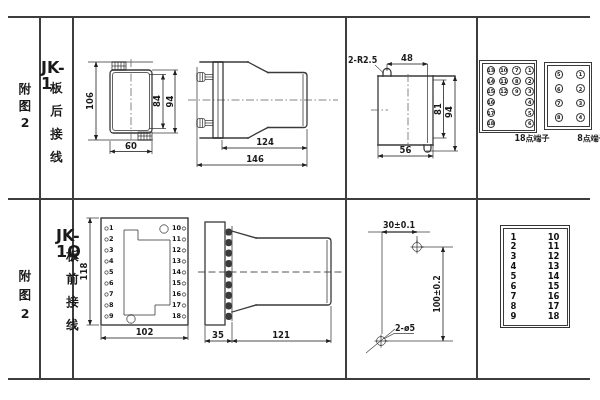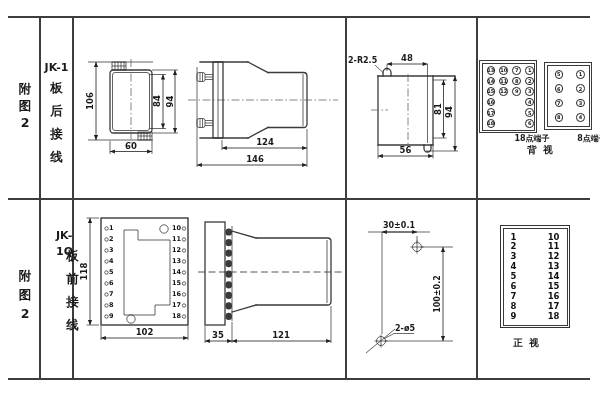--- a/index.html
+++ b/index.html
@@ -5,21 +5,21 @@
   html,body{margin:0;padding:0;background:#fff;}
   .sheet{position:relative;width:600px;height:400px;background:#fff;overflow:hidden;
          font-family:"DejaVu Sans",sans-serif;}
   
   .hl{position:absolute;background:#3d3d3d;height:2px;}
   .vl{position:absolute;background:#3d3d3d;width:1.8px;}
   
   .vlabel{position:absolute;display:flex;flex-direction:column;align-items:center;color:#1a1a1a;}
   .fchar{height:17px;line-height:17px;font-size:12.5px;font-weight:600;}
   .fchar2{height:19px;line-height:19px;font-size:12.5px;font-weight:600;}
-  .mname{height:16px;line-height:16px;font-size:11px;font-weight:700;}
+  .mname{height:16px;line-height:16px;font-size:16px;font-weight:700;}
   .wchar{height:23px;line-height:23px;font-size:12.5px;font-weight:600;}
   .wchar:first-of-type{margin-top:10px;}
   .vlabel.r2 .wchar:first-of-type{margin-top:12px;}
   
   svg{position:absolute;overflow:visible;}
   .ol{stroke:#3a3a3a;stroke-width:1.3;fill:none;stroke-linecap:square;}
   .olf{stroke:#3a3a3a;stroke-width:1.4;fill:none;}
   .ol2{stroke:#3a3a3a;stroke-width:0.8;fill:none;}
   .ext{stroke:#2c2c2c;stroke-width:0.7;fill:none;}
   .dim{stroke:#1f1f1f;stroke-width:0.8;fill:none;}
@@ -226,21 +226,20 @@
         <span class="circ">6</span>
         <span class="circ">2</span>
         <span class="circ">7</span>
         <span class="circ">3</span>
         <span class="circ">8</span>
         <span class="circ">4</span>
       </div>
   </div>
   <div class="tlabel" style="left:479px;top:133px;width:58px;">18点端子</div>
   <div class="tlabel" style="left:542px;top:133px;width:52px;">8点端子</div>
-  <div class="viewlabel" style="left:497px;top:144px;width:86px;">背  视</div>
 
   <div class="vlabel" style="left:12px;top:266px;width:26px;">
     <div class="fchar2">附</div>
     <div class="fchar2">图</div>
     <div class="fchar2">2</div>
   </div>
 
   <div class="vlabel r2" style="left:40px;top:228px;width:33px;margin-left:16px;">
     <div class="mname">JK-1Q</div>
     <div class="wchar">板</div>
@@ -391,15 +390,14 @@
           <span class="tnum">12</span>
           <span class="tnum">13</span>
           <span class="tnum">14</span>
           <span class="tnum">15</span>
           <span class="tnum">16</span>
           <span class="tnum">17</span>
           <span class="tnum">18</span>
         </div>
     </div>
   </div>
-  <div class="viewlabel" style="left:489px;top:337px;width:74px;">正  视</div>
 
 </div>
 
 </body></html>

